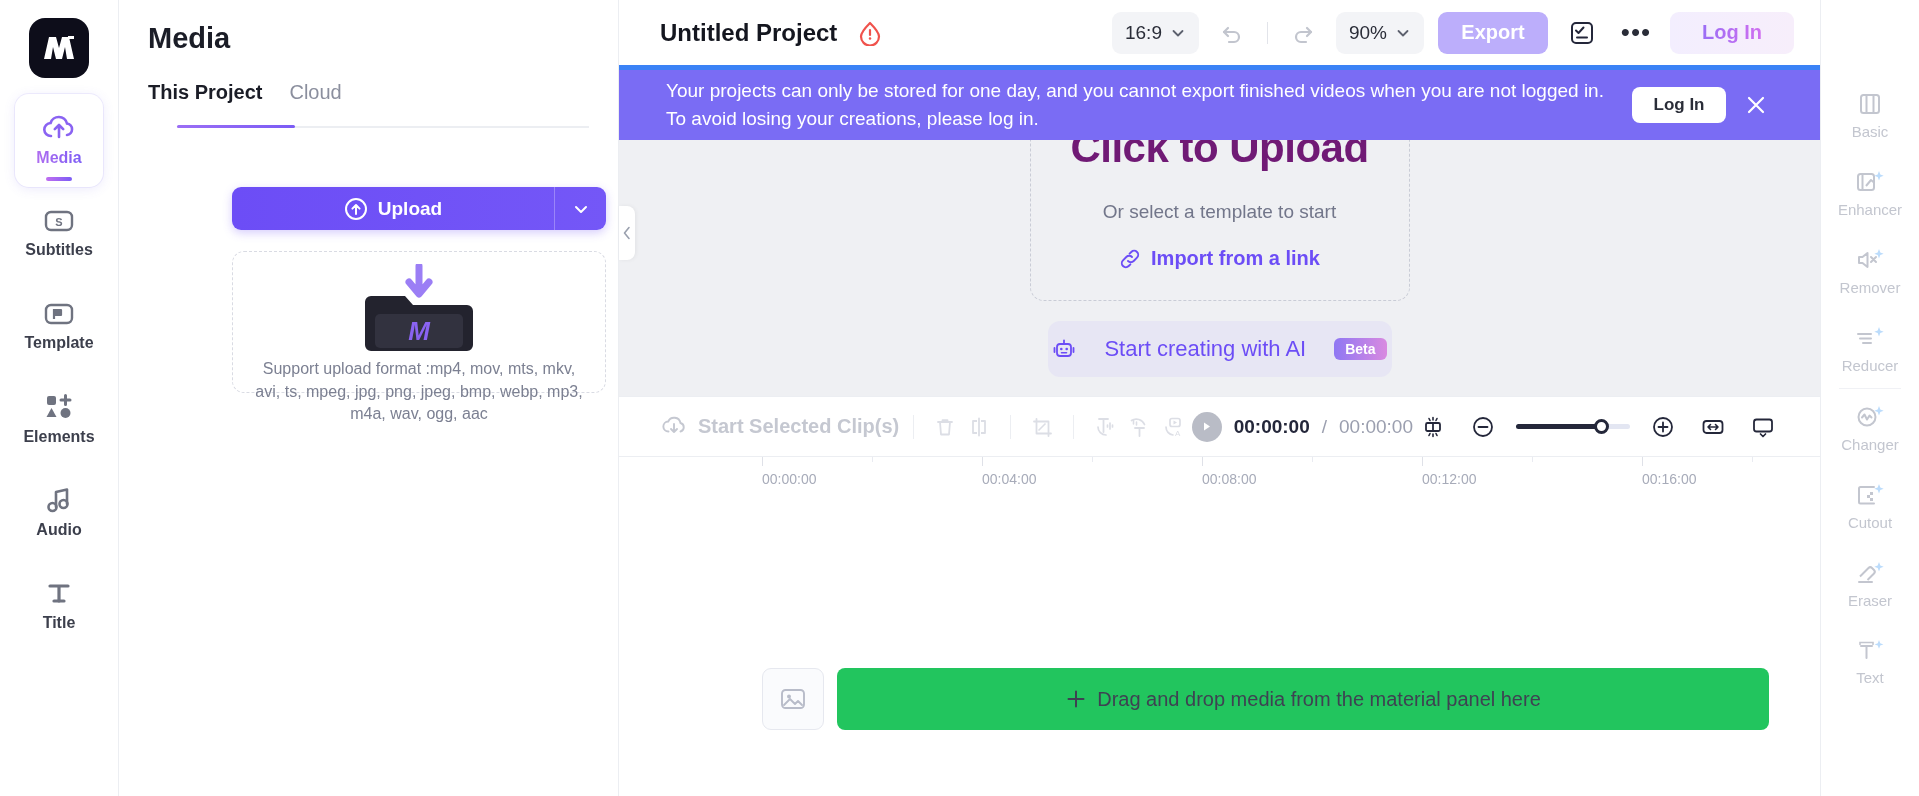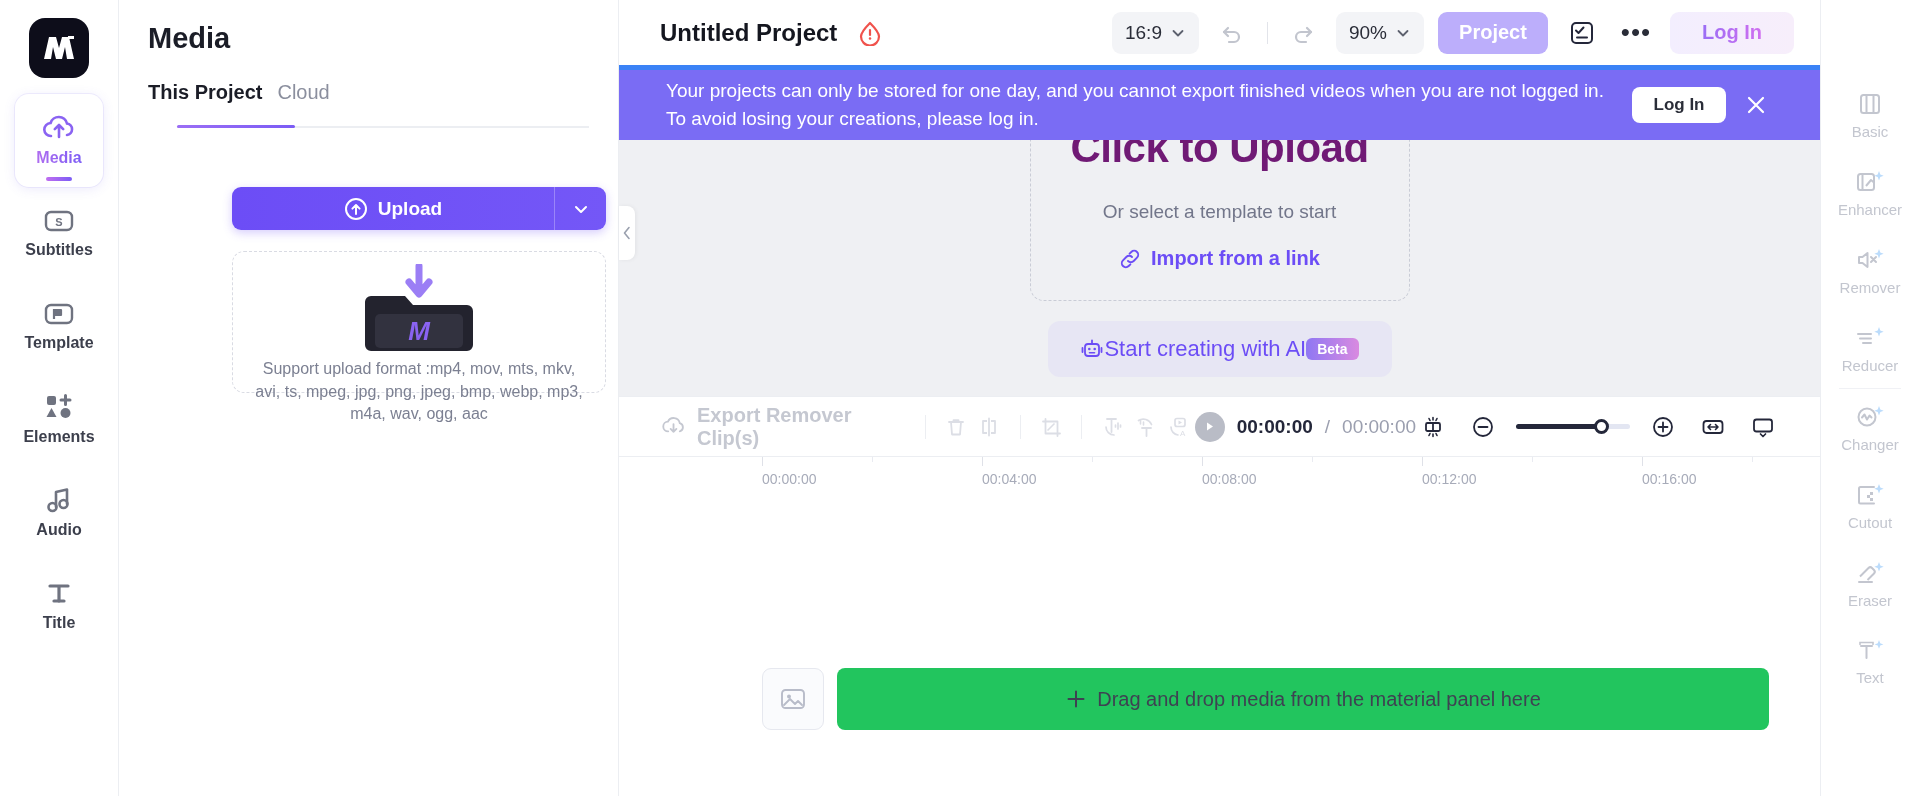--- a/index.html
+++ b/index.html
@@ -44,21 +44,21 @@
     position: absolute; bottom: 6px; width: 26px; height: 4px; border-radius: 2px;
     background: linear-gradient(90deg,#c06ef0,#7b5cf5);
   }
 
   
   .media-panel {
     width: 500px; flex: 0 0 500px; height: 796px; background: #fff;
     border-right: 1px solid #eceef2; position: relative; z-index: 4;
   }
   .media-title { font-size: 29px; font-weight: 700; color: #1b1d27; margin: 22px 0 0 29px; }
-  .tabs { display: flex; gap: 15px; margin: 26px 0 0 29px; position: relative; }
+  .tabs { display: flex; gap: 27px; margin: 26px 0 0 29px; position: relative; }
   .tab { font-size: 20px; color: #8b8f9e; cursor: pointer; padding-bottom: 12px; }
   .tab.active { color: #1b1d27; font-weight: 700; }
   .tabs-rule {
     position: absolute; left: 29px; right: 29px; top: 45px; height: 2px; background: #eceef2;
   }
   .tab-ind {
     position: absolute; left: 29px; top: 44px; width: 118px; height: 3px; border-radius: 2px;
     background: linear-gradient(90deg,#9b6ef5,#7b5cf5);
   }
   .upload-row {
@@ -151,21 +151,21 @@
     background: #6c4df6; border-radius: 22px; opacity: 0.95;
   }
   .ctu-title { font-size: 42px; font-weight: 700; color: #701a75; letter-spacing: -0.5px; }
   .ctu-sub { font-size: 19px; color: #72768a; margin-top: 29px; }
   .import-link {
     display: flex; align-items: center; gap: 10px; margin-top: 24px;
     color: #6c4df6; font-size: 20px; font-weight: 700; cursor: pointer;
   }
   .ai-card {
     margin-top: 20px; width: 344px; height: 56px; background: #e7e6f4; border-radius: 12px;
-    display: flex; align-items: center; justify-content: center; gap: 0; cursor: pointer;
+    display: flex; align-items: center; justify-content: center; gap: 28px; cursor: pointer;
   }
   .ai-text { font-size: 22px; color: #6c4df6; }
   .beta {
     padding: 3px 11px; border-radius: 6px; color: #fff; font-size: 14px; font-weight: 700;
     background: linear-gradient(90deg,#8f77f3,#d98ae0);
   }
   .collapse-handle {
     position: absolute; left: 0; top: 50%; transform: translateY(-50%);
     width: 16px; height: 54px; background: #fff; border-radius: 0 8px 8px 0;
     display: flex; align-items: center; justify-content: center; cursor: pointer;
@@ -369,21 +369,21 @@
         </div>
 
         <div class="zoom-sel">
           <span>90%</span>
           <svg width="16" height="16" viewBox="0 0 16 16">
               <path d="M3.5 6l4.5 4.5L12.5 6" fill="none" stroke="#5d616e" stroke-width="1.8" stroke-linecap="round" stroke-linejoin="round"></path>
             </svg>
         </div>
 
         <div class="export-btn">
-          <span>Project</span>
+          <span>Export</span>
         </div>
 
         <div class="icon-btn">
           <svg width="28" height="28" viewBox="0 0 28 28">
             <rect x="4" y="4" width="20" height="20" rx="4" fill="none" stroke="#24273a" stroke-width="2"></rect>
             <path d="M8 11.5l2.5 2.5 5-5.5" fill="none" stroke="#24273a" stroke-width="2" stroke-linecap="round" stroke-linejoin="round"></path>
             <path d="M9 18.5h10" fill="none" stroke="#24273a" stroke-width="2" stroke-linecap="round"></path>
           </svg>
         </div>
 
@@ -432,21 +432,21 @@
         </div>
       </div>
     </div>
 
     <div class="tl-toolbar">
       <div class="exp-clips">
         <svg width="26" height="26" viewBox="0 0 26 26">
           <path d="M7.5 17.5a5 5 0 0 1-.3-10A6.5 6.5 0 0 1 19.5 9a4.4 4.4 0 0 1 0 8.5" fill="none" stroke="#c5c8d1" stroke-width="1.9" stroke-linecap="round"></path>
           <path d="M13 10v8M13 18l-3 -3M13 18l3 -3" fill="none" stroke="#c5c8d1" stroke-width="1.9" stroke-linecap="round" stroke-linejoin="round"></path>
         </svg>
-        <span>Export Remover Clip(s)</span>
+        <span>Start Selected Clip(s)</span>
       </div>
 
       <div class="tb-sep"></div>
       <div class="tb-icon">
         <svg width="24" height="24" viewBox="0 0 24 24">
           <path d="M5 7h14M9.5 7V5.2h5V7M7 7l1 12.5h8L17 7" fill="none" stroke="#dcdee5" stroke-width="1.8" stroke-linecap="round" stroke-linejoin="round"></path>
         </svg>
       </div>
       <div class="tb-icon">
         <svg width="24" height="24" viewBox="0 0 24 24">

